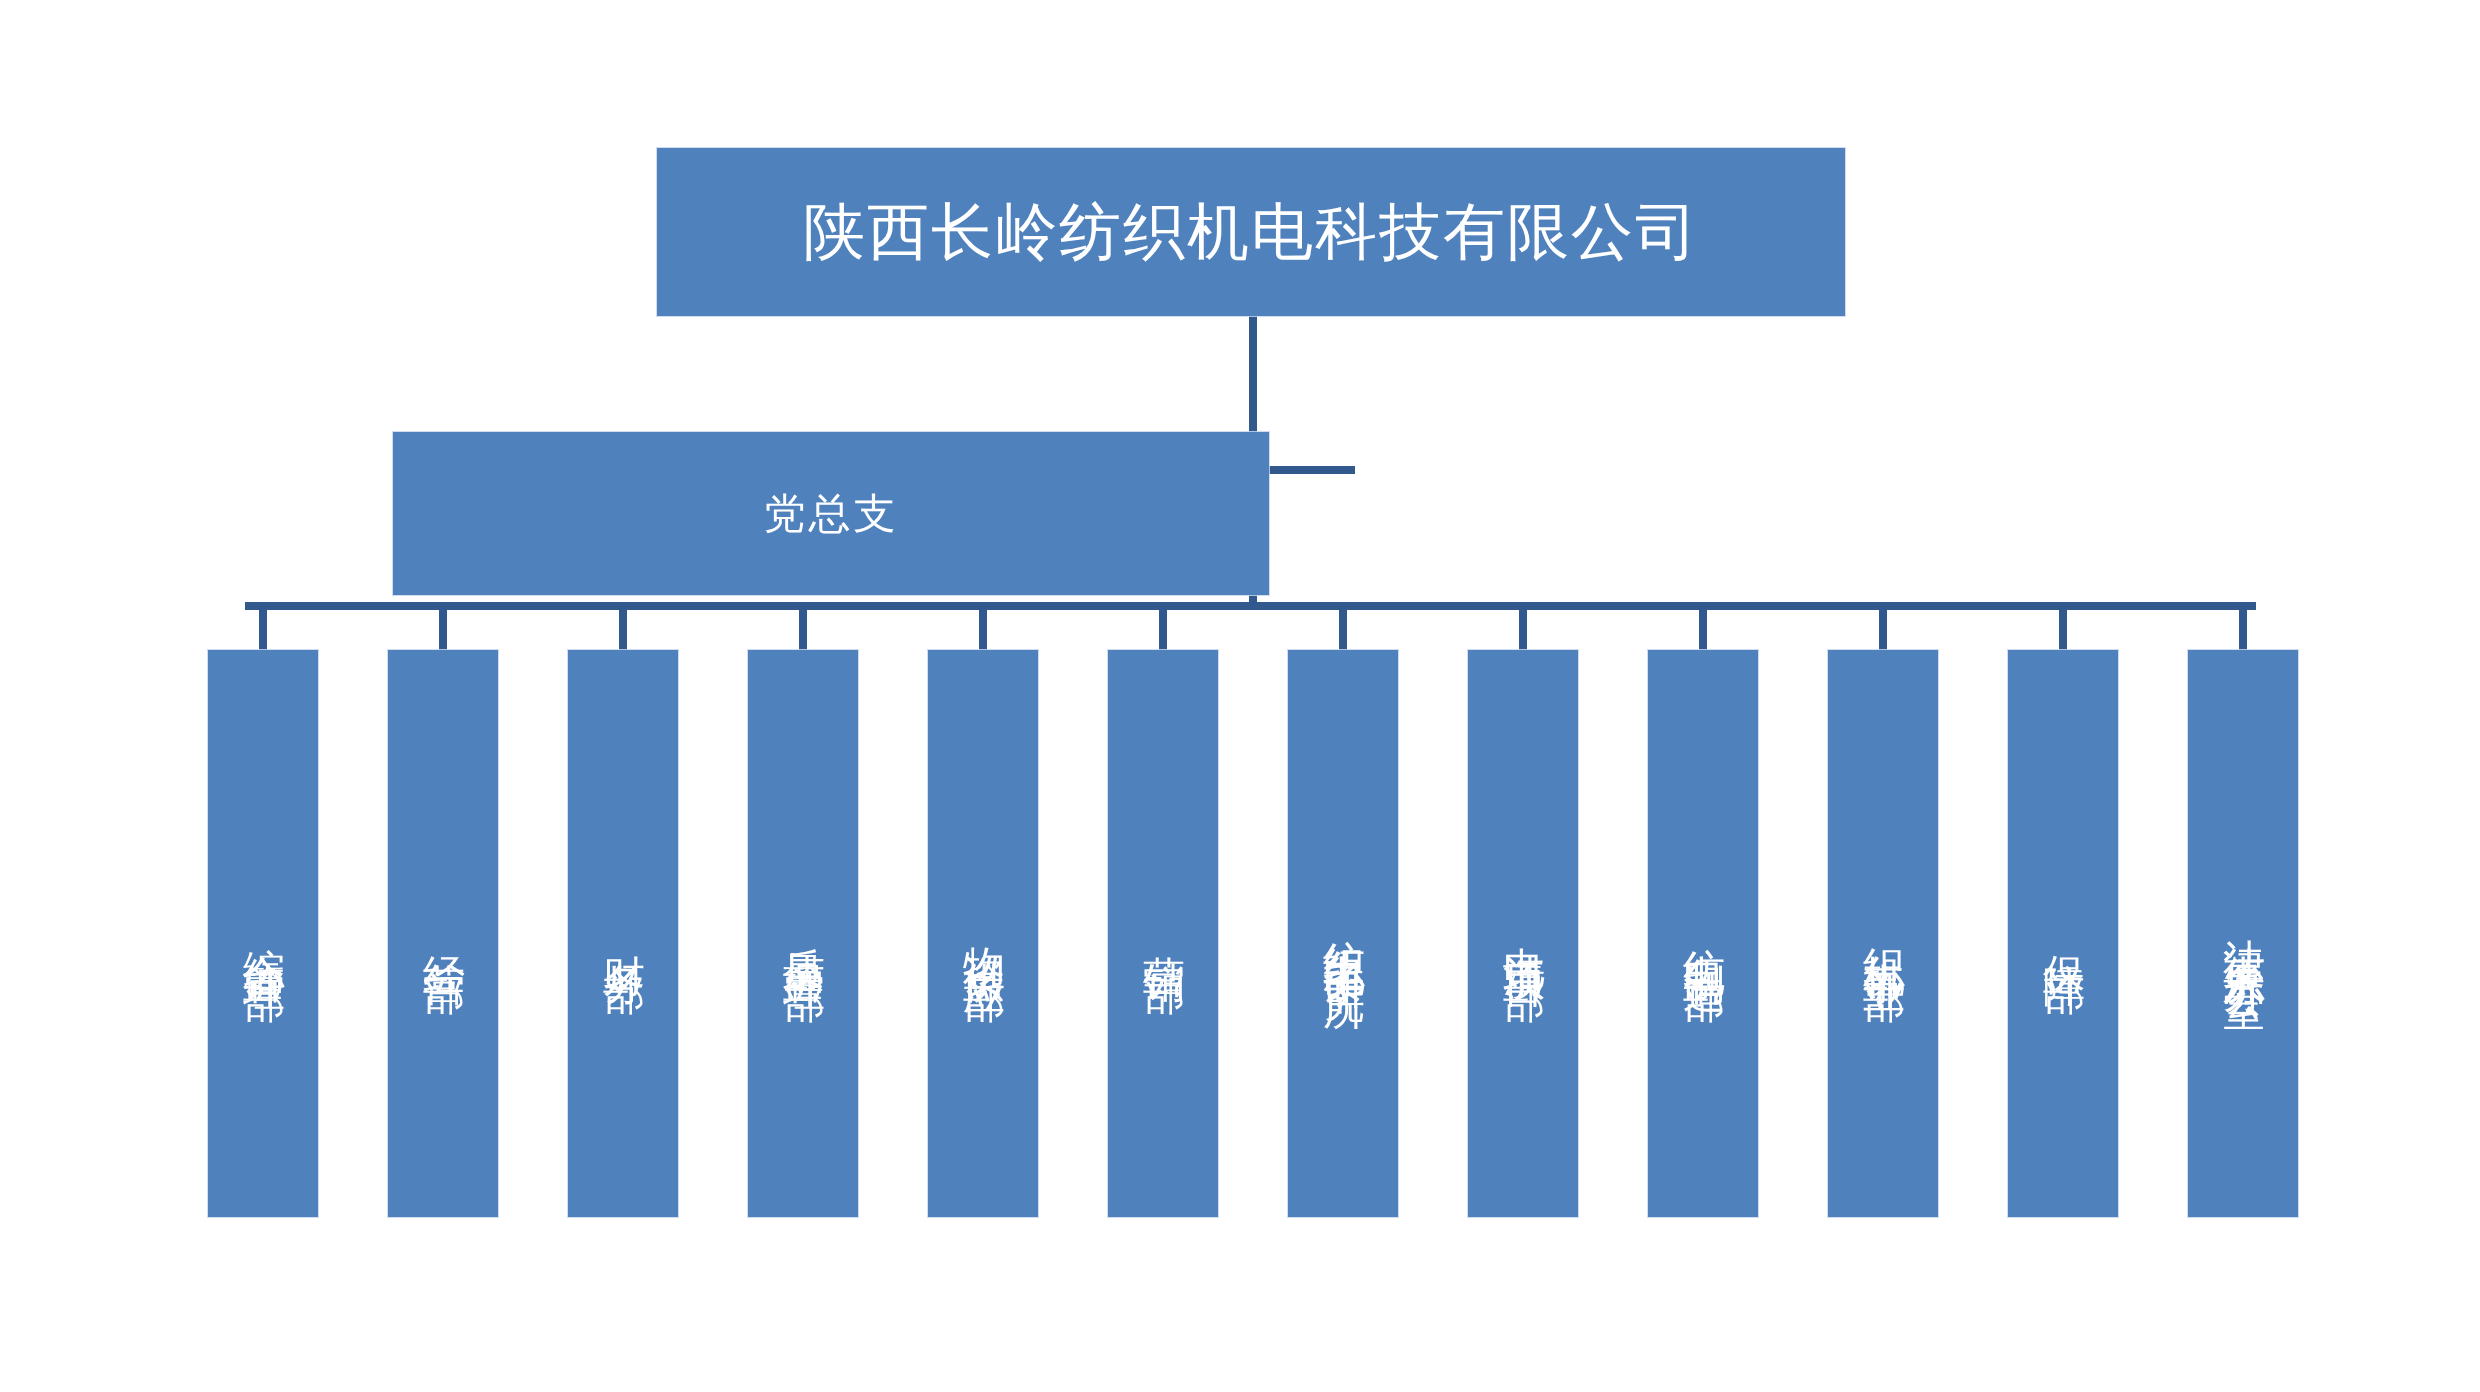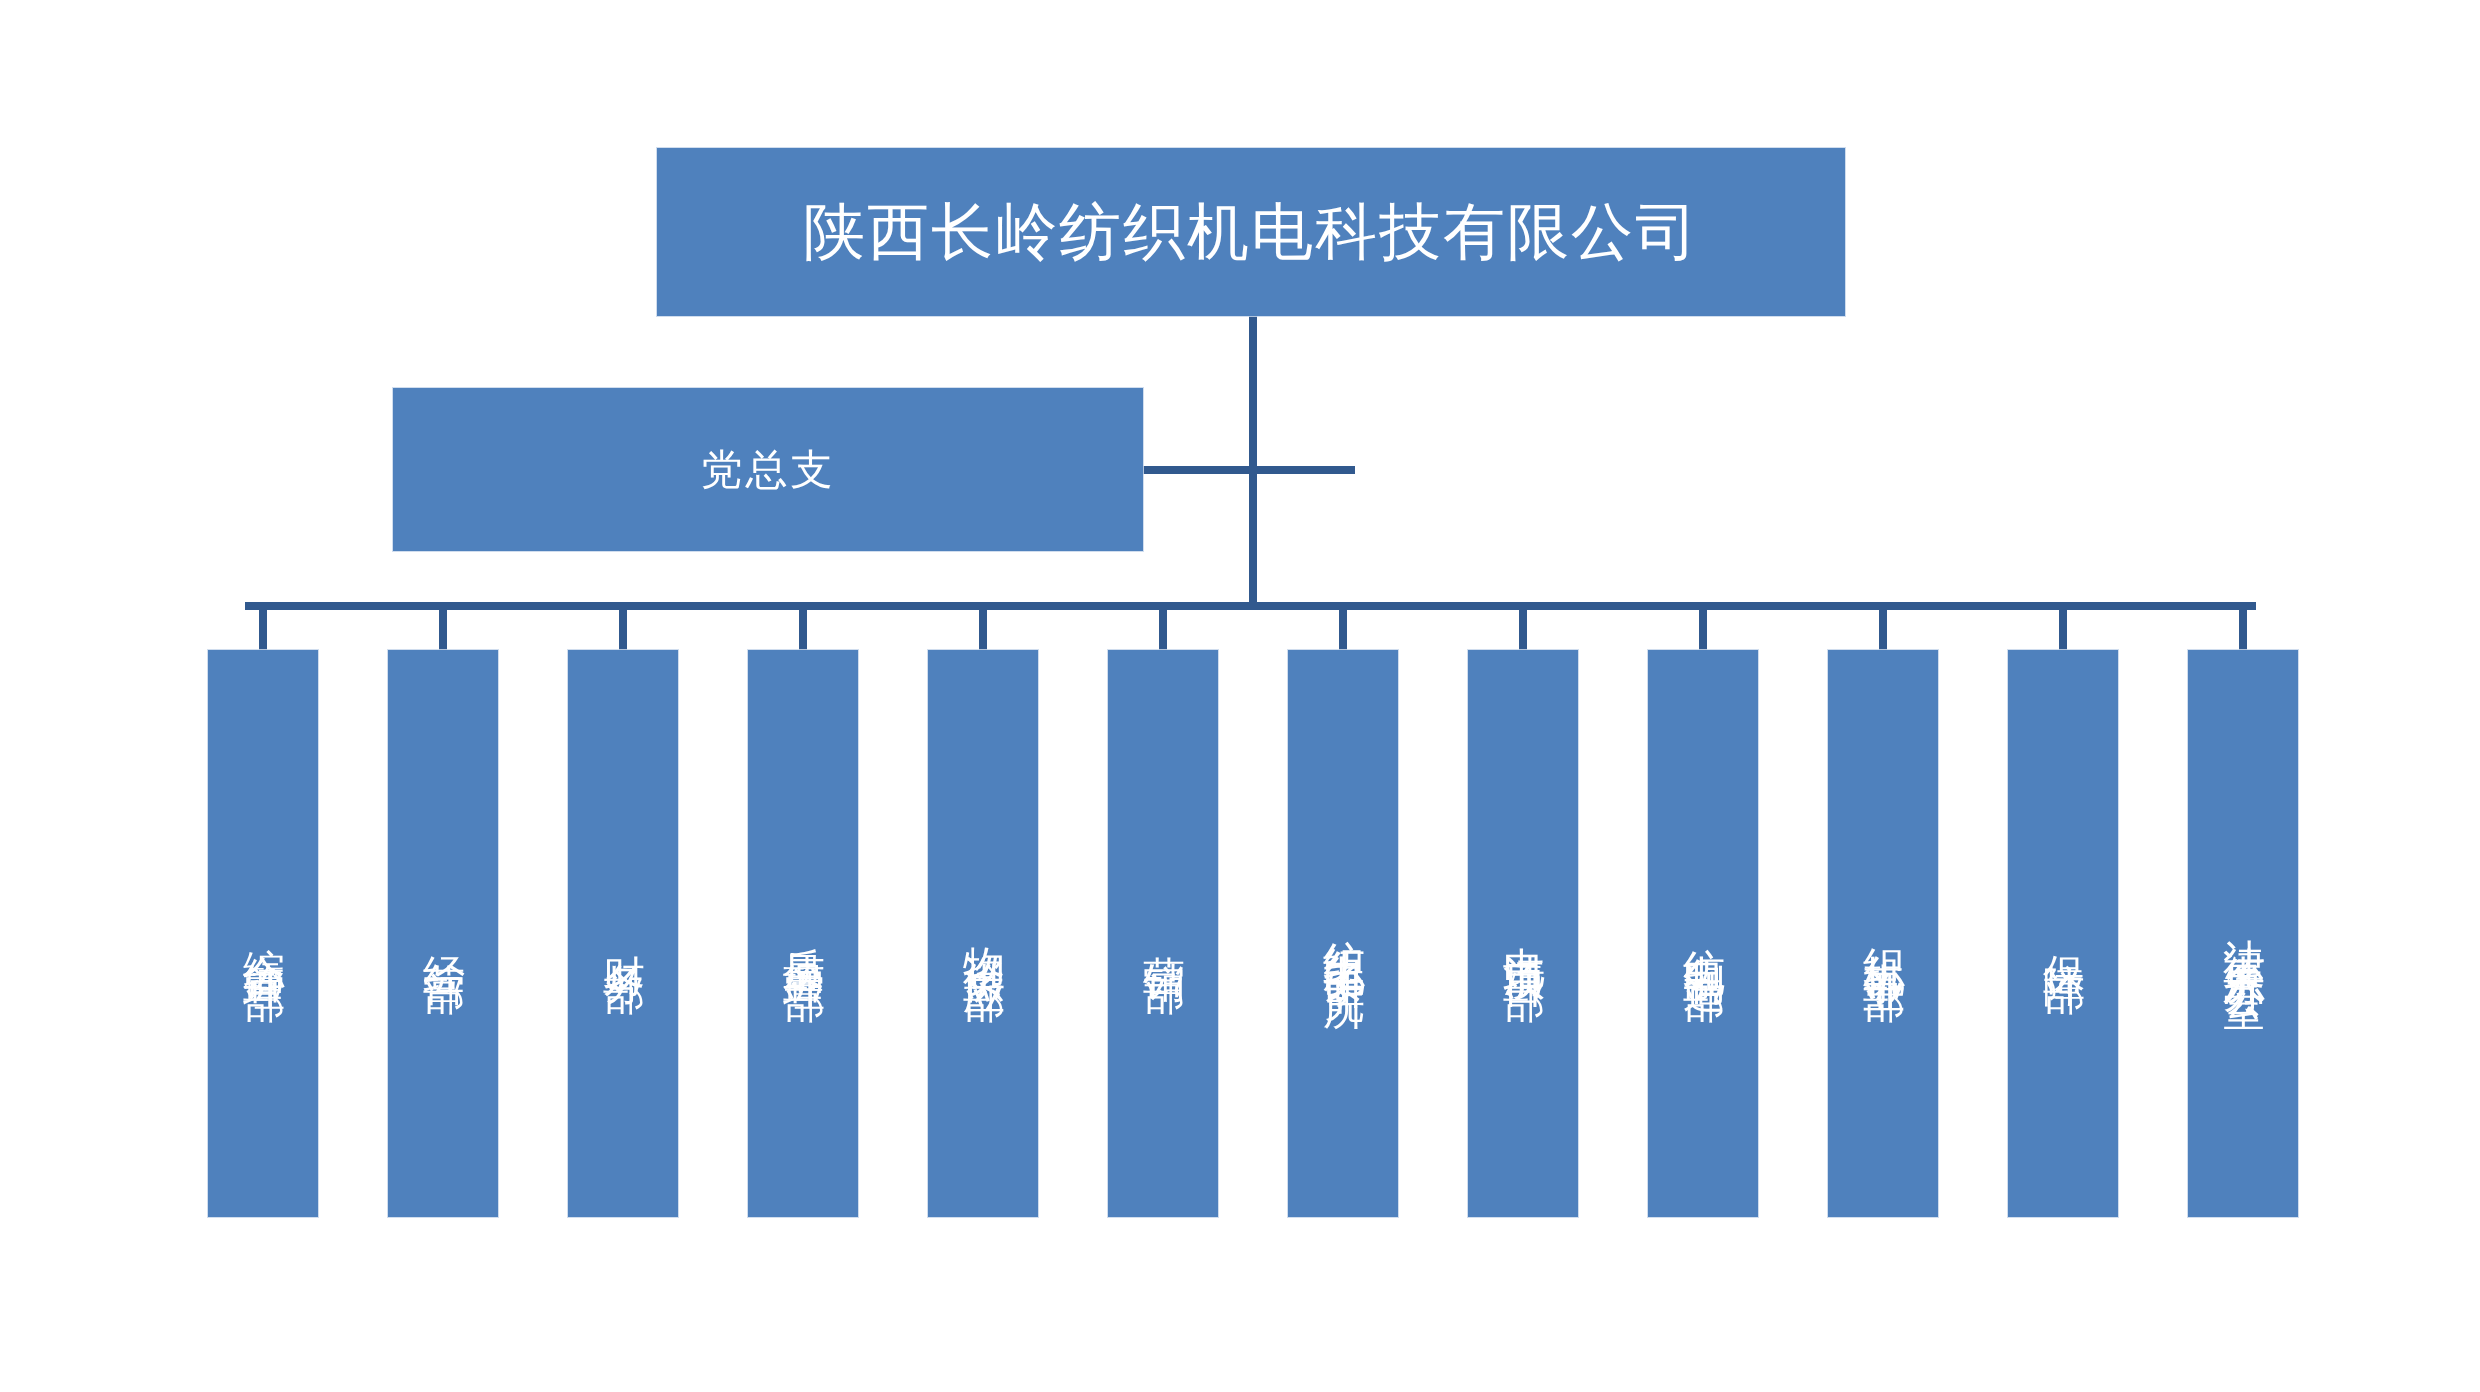--- a/index.html
+++ b/index.html
@@ -46,21 +46,22 @@
     font-weight: 400;
   }
 
   
   .node-l2 {
     top: 388px;
     height: 163px;
   }
   #node-party {
     left: 393px;
-    width: 750px;
+    width: 876px;
+    margin-top: 44px;
   }
   #node-board {
     left: 1355px;
     width: 755px;
   }
   .node-l2 .node-label {
     font-size: 42px;
     letter-spacing: 3px;
     line-height: 1;
     font-family: "Liberation Sans", "DejaVu Sans", sans-serif;

